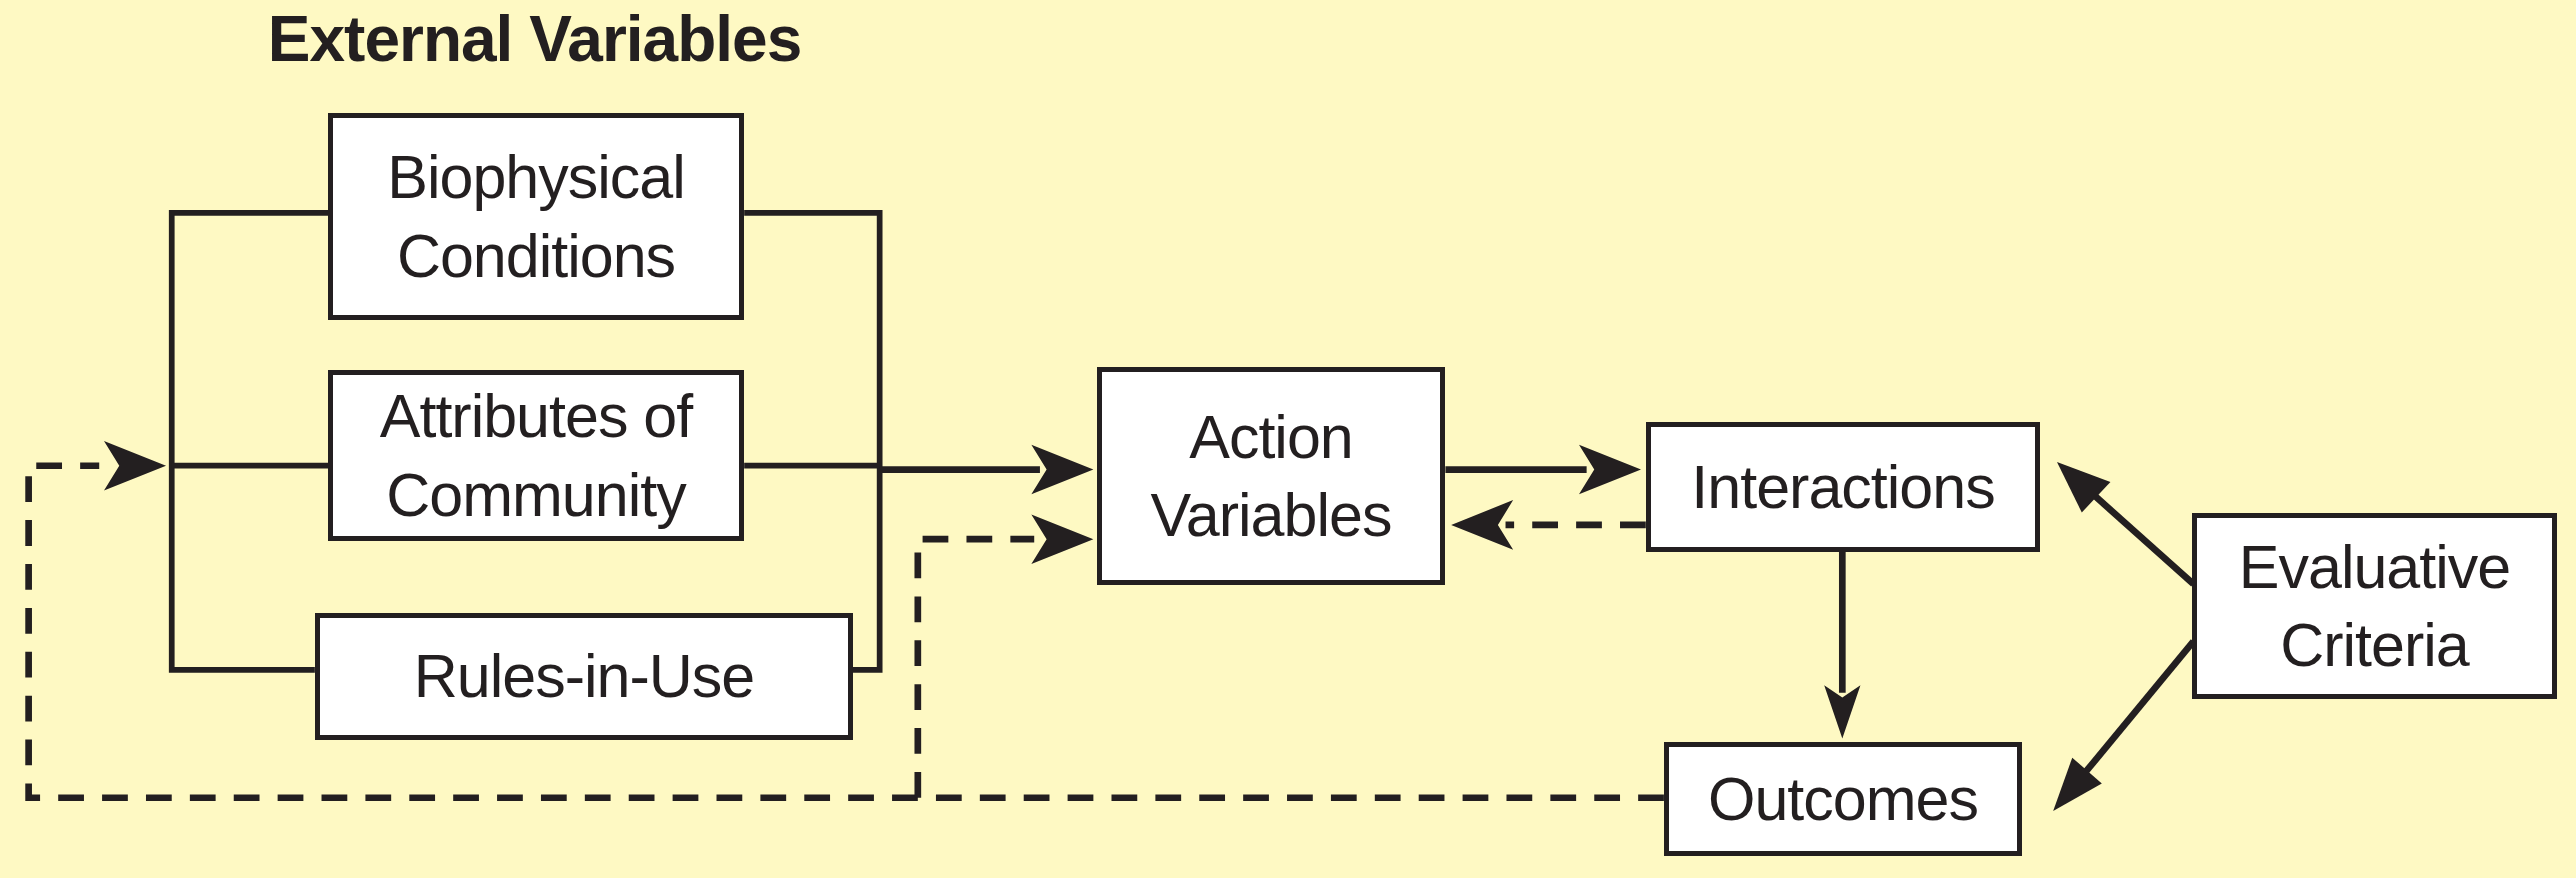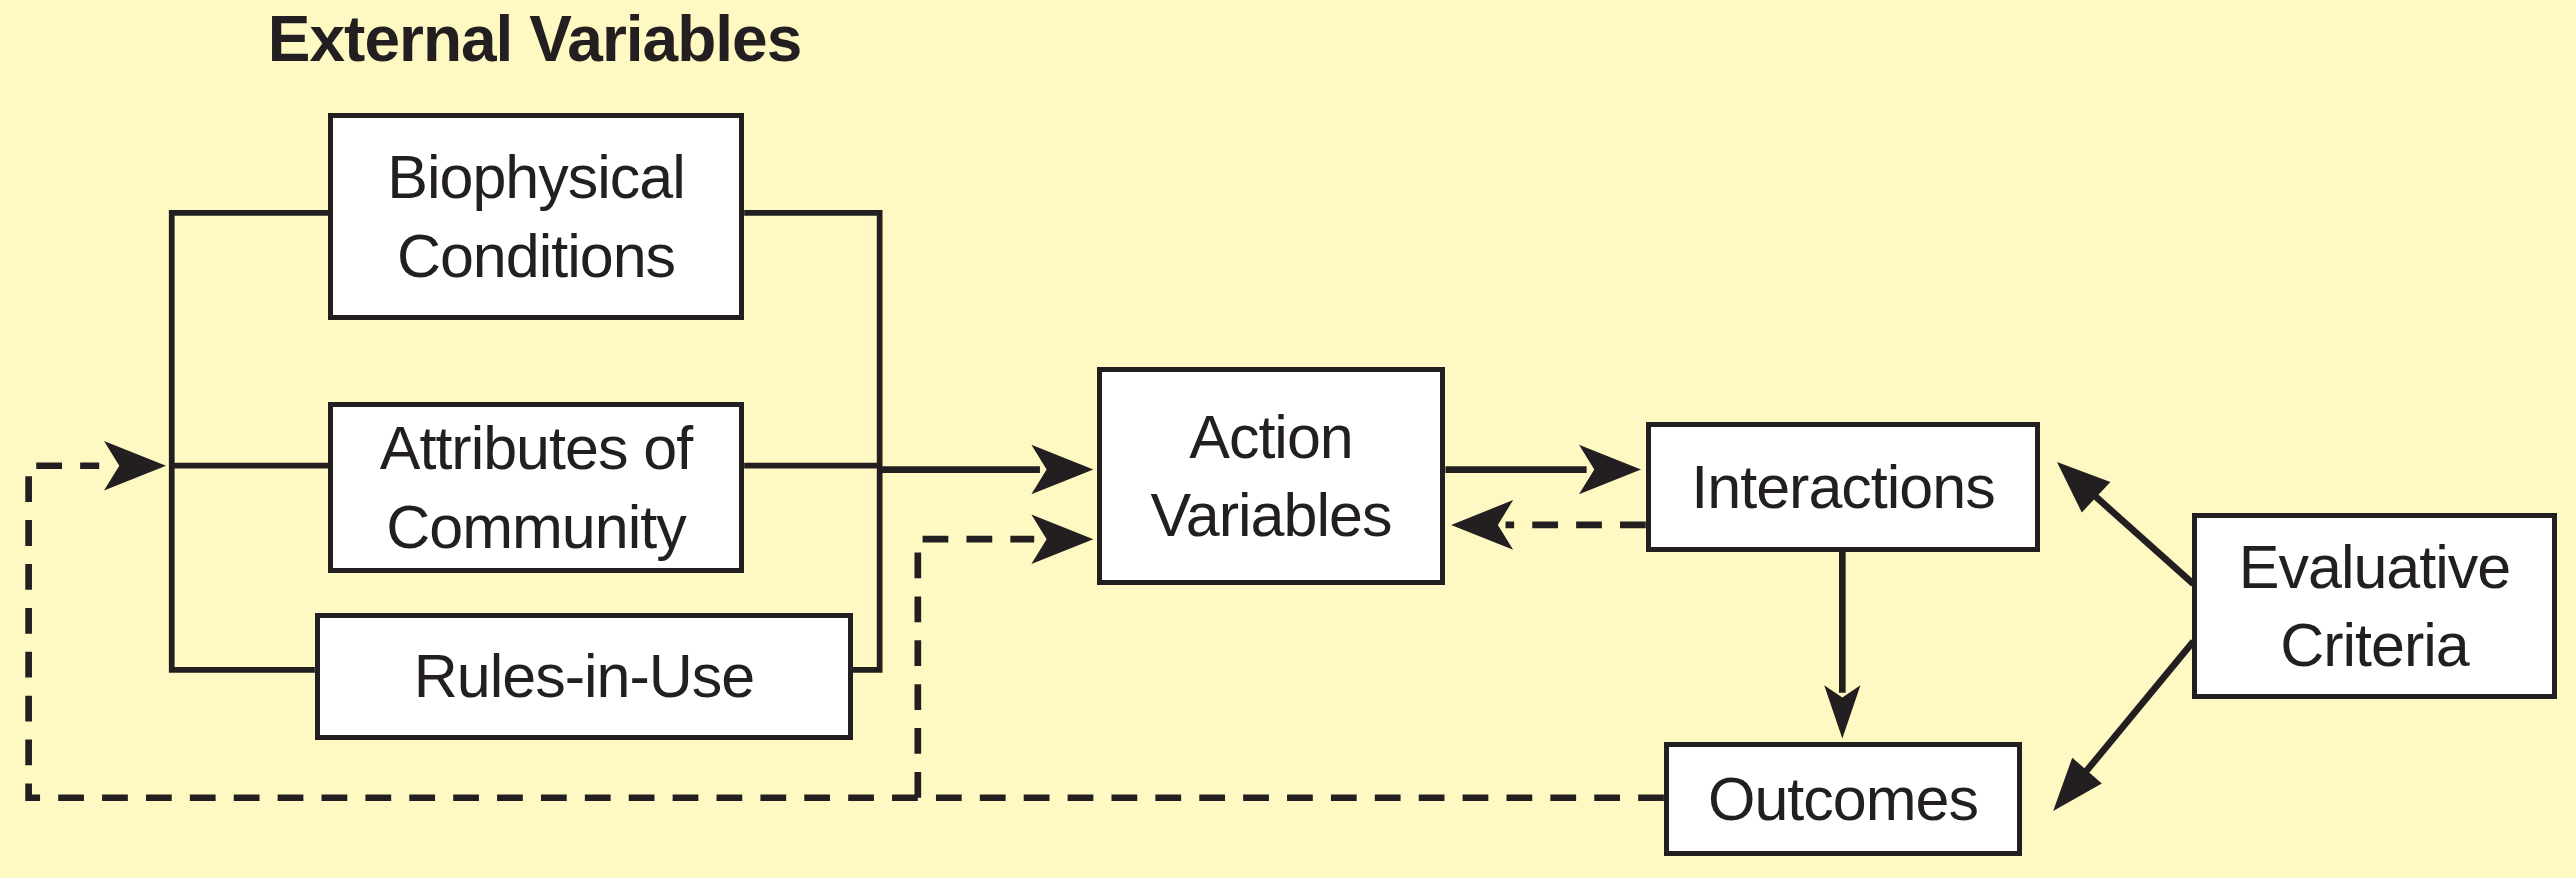--- a/index.html
+++ b/index.html
@@ -47,21 +47,21 @@
   .node-label {
     font-size: 61px;
     line-height: 1.28;
     text-align: center;
     white-space: pre-line;
     letter-spacing: -1px;
     color: #231f20;
   }
   
   .node-biophysical  { left: 328px;  top: 113px; width: 416px; height: 207px; }
-  .node-attributes   { left: 328px;  top: 370px; width: 416px; height: 171px; margin-top: 32px; }
+  .node-attributes   { left: 328px;  top: 370px; width: 416px; height: 171px; }
   .node-rules        { left: 315px;  top: 613px; width: 538px; height: 127px; }
   .node-action       { left: 1097px; top: 367px; width: 348px; height: 218px; }
   .node-interactions { left: 1646px; top: 422px; width: 394px; height: 130px; }
   .node-outcomes     { left: 1664px; top: 742px; width: 358px; height: 114px; }
   .node-evaluative   { left: 2192px; top: 513px; width: 365px; height: 186px; }
 </style>
 </head>
 <body>
 
 <div class="diagram">

